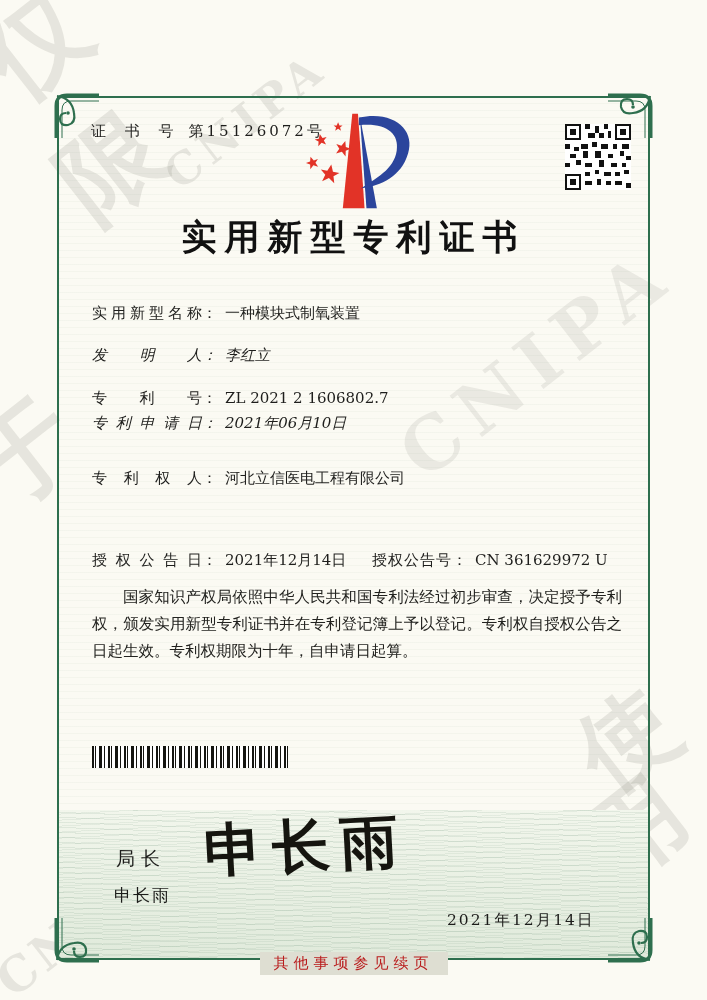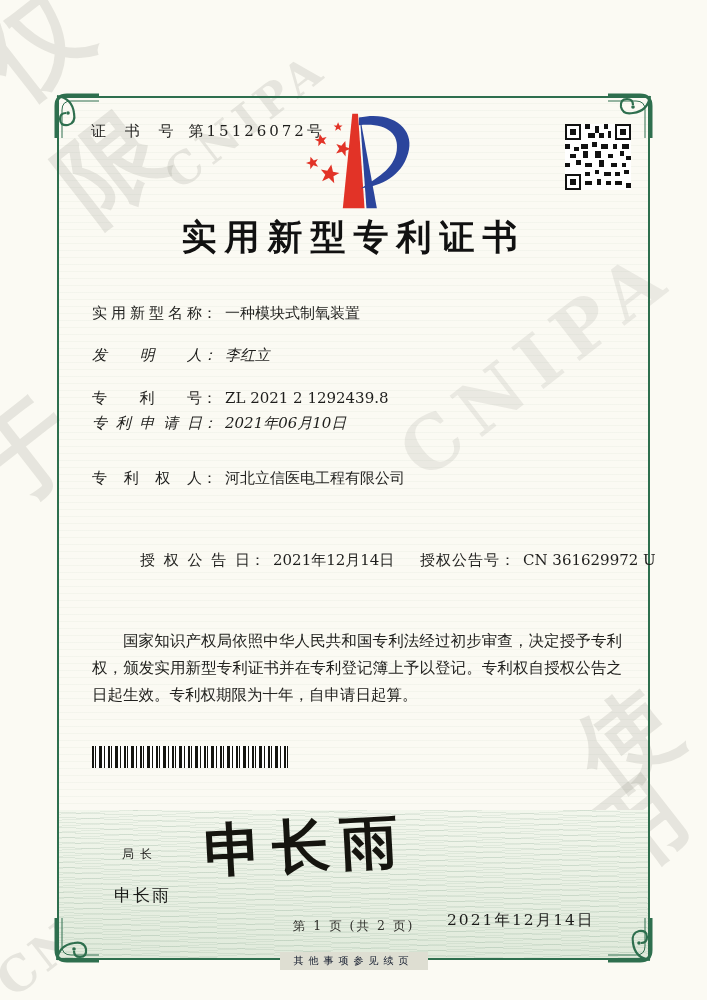--- a/index.html
+++ b/index.html
@@ -45,59 +45,59 @@
     position:absolute;left:0;top:116px;width:100%;text-align:center;
     font-size:35px;font-weight:bold;letter-spacing:8px;color:#111;
   }
 
   
   .row{position:absolute;left:33px;font-size:15px;color:#1e1e1c;white-space:nowrap;}
   .row .lbl{display:inline-block;width:110px;text-align:justify;text-align-last:justify;
             vertical-align:bottom;}
   .row .colon{margin-right:8px;}
   .r1{top:198px;margin-top:8px;}.r2{top:248px;font-style:italic;}.r3{top:291px;}.r4{top:316px;font-style:italic;}
-  .r5{top:371px;}.r6{top:413px;}.r7{top:453px;margin-left:48px;}
+  .r5{top:371px;}.r6{top:413px;}.r7{top:453px;}
   .r7 .right{position:absolute;left:280px;top:0;white-space:nowrap;}
   .r7 .right .lbl{width:auto;letter-spacing:1px;font-family:Liberation Mono, monospace;}
 
   
-  .body-text{position:absolute;left:33px;top:486px;width:530px;margin-top:44px;}
+  .body-text{position:absolute;left:33px;top:486px;width:530px;}
   .body-text p{margin:0 0 9px;font-size:15.5px;line-height:27px;text-indent:2em;
                text-align:justify;color:#22221f;}
 
   .barcode{
     position:absolute;left:33px;top:648px;width:196px;height:22px;
     background:repeating-linear-gradient(90deg,
       #14140f 0 2px,#fff 2px 3px,#14140f 3px 4px,#fff 4px 7px,
       #14140f 7px 10px,#fff 10px 12px,#14140f 12px 13px,#fff 13px 16px);
   }
 
   
   .band{
     position:absolute;left:0;right:0;bottom:0;height:148px;
     background:
       repeating-linear-gradient(2deg,rgba(58,110,79,.10) 0 1px,transparent 1px 5px),
       repeating-linear-gradient(-3deg,rgba(58,110,79,.08) 0 1px,transparent 1px 6px),
       linear-gradient(#f2f6ec,#e0eadb);
   }
-  .signer-title{position:absolute;left:63px;top:36px;font-size:12px;letter-spacing:6px;color:#1c1c1a;}
+  .signer-title{position:absolute;left:57px;top:36px;font-size:19px;letter-spacing:6px;color:#1c1c1a;}
   .signer-name{position:absolute;left:55px;top:74px;font-size:17px;letter-spacing:2px;color:#1c1c1a;}
   .signature{
     position:absolute;left:145px;top:-2px;font-size:58px;font-weight:600;
     letter-spacing:10px;color:#15150f;transform:rotate(-3deg);
   }
   .issue-date{position:absolute;left:388px;top:100px;font-size:15.5px;letter-spacing:2px;color:#1c1c1a;}
 
   
   .page-info{position:absolute;left:0;top:918px;width:100%;text-align:center;
              font-size:12.5px;letter-spacing:2px;color:#30302c;z-index:3;}
   .footer-note{
     position:absolute;left:50%;top:952px;transform:translateX(-50%);
     background:#dededorb;background:#deded2;padding:2px 14px;z-index:3;
-    font-size:10px;letter-spacing:5px;color:#0f172a;
+    font-size:15px;letter-spacing:5px;color:#b91c1c;
   }
 </style>
 </head>
 <body>
 
 <div class="page">
 
   <span class="wm wm1">仅</span>
   <span class="wm wm2">限</span>
   <span class="wm wm3">于</span>
@@ -203,21 +203,21 @@
 
     <div class="title">实用新型专利证书</div>
 
     <div class="row r1">
       <span class="lbl">实用新型名称</span><span class="colon">：</span><span>一种模块式制氧装置</span>
     </div>
     <div class="row r2">
       <span class="lbl">发明人</span><span class="colon">：</span><span>李红立</span>
     </div>
     <div class="row r3">
-      <span class="lbl">专利号</span><span class="colon">：</span><span>ZL 2021 2 1292439.8</span>
+      <span class="lbl">专利号</span><span class="colon">：</span><span>ZL 2021 2 1606802.7</span>
     </div>
     <div class="row r4">
       <span class="lbl">专利申请日</span><span class="colon">：</span><span>2021年06月10日</span>
     </div>
     <div class="row r5">
       <span class="lbl">专利权人</span><span class="colon">：</span><span>河北立信医电工程有限公司</span>
     </div>
     <div class="row r7">
       <span class="lbl">授权公告日</span><span class="colon">：</span><span>2021年12月14日</span>
       <span class="right">
@@ -232,16 +232,15 @@
     <div class="barcode"></div>
 
     <div class="band">
       <div class="signer-title">局长</div>
       <div class="signer-name">申长雨</div>
       <div class="signature">申长雨</div>
       <div class="issue-date">2021年12月14日</div>
     </div>
   </div>
 
-  <div class="page-info">第 1 页 (共 2 页)</div>
   <div class="footer-note">其他事项参见续页</div>
 
 </div>
 
 </body></html>

